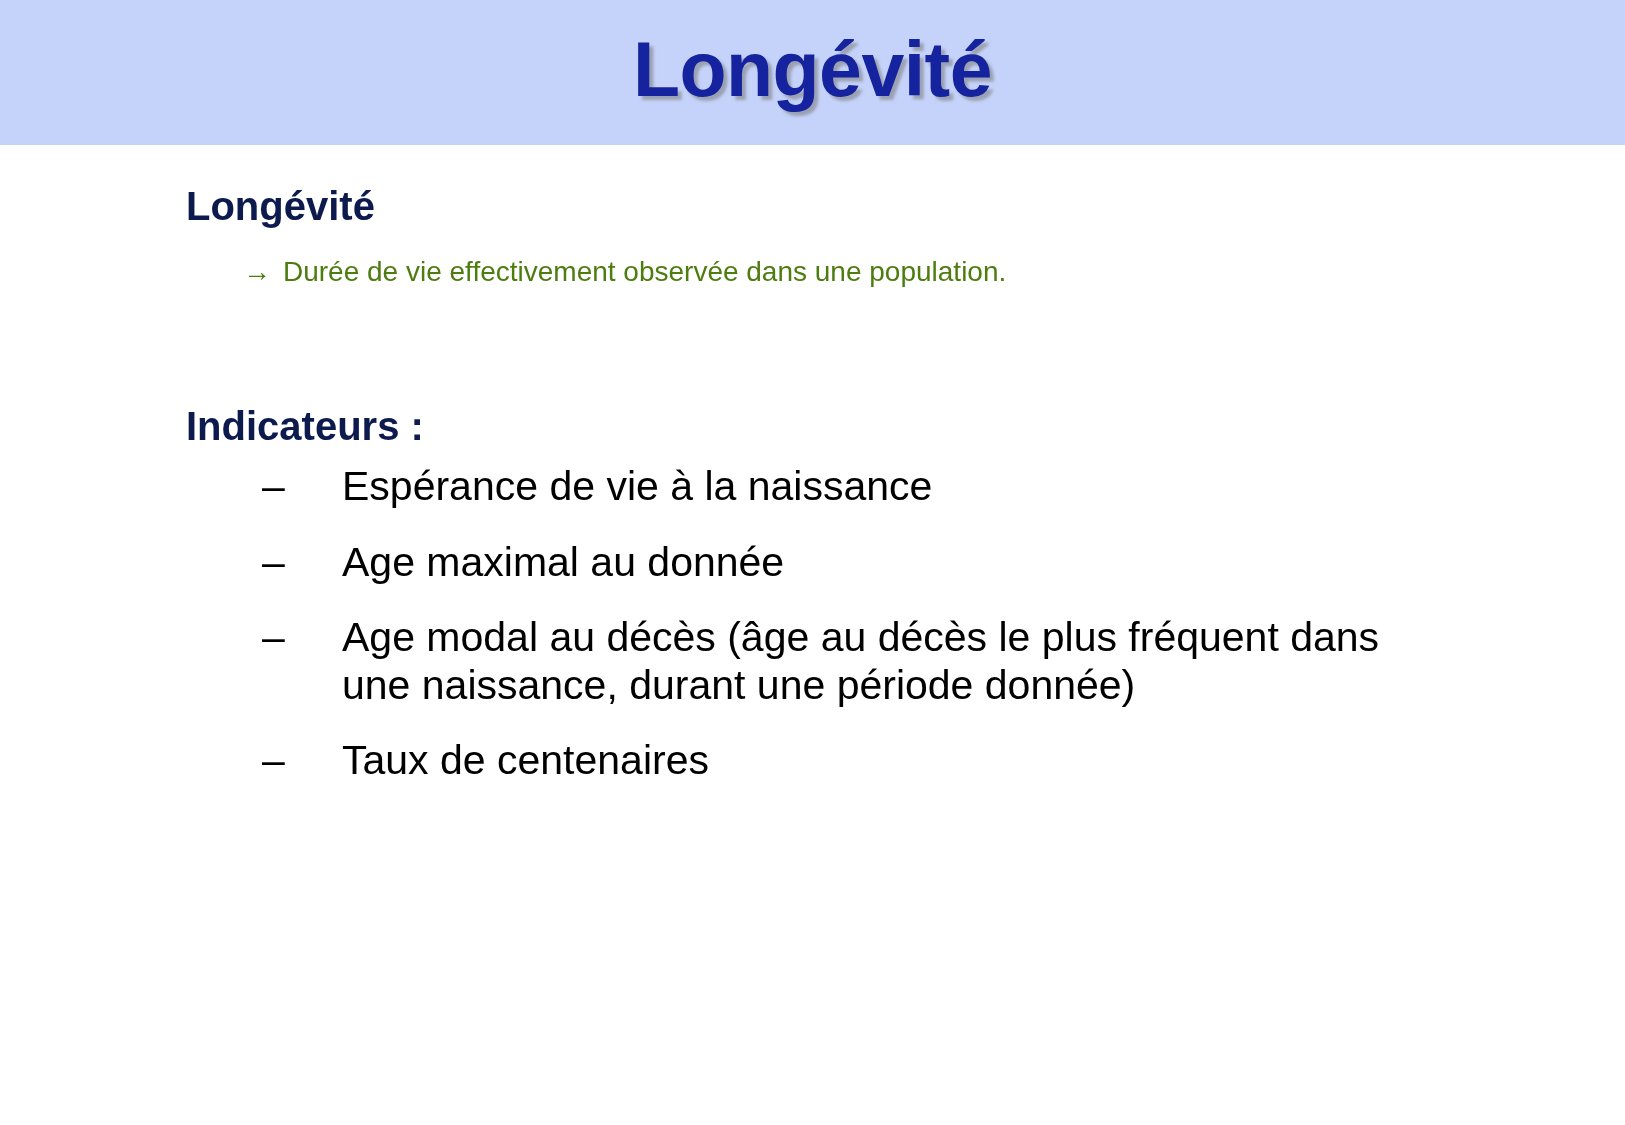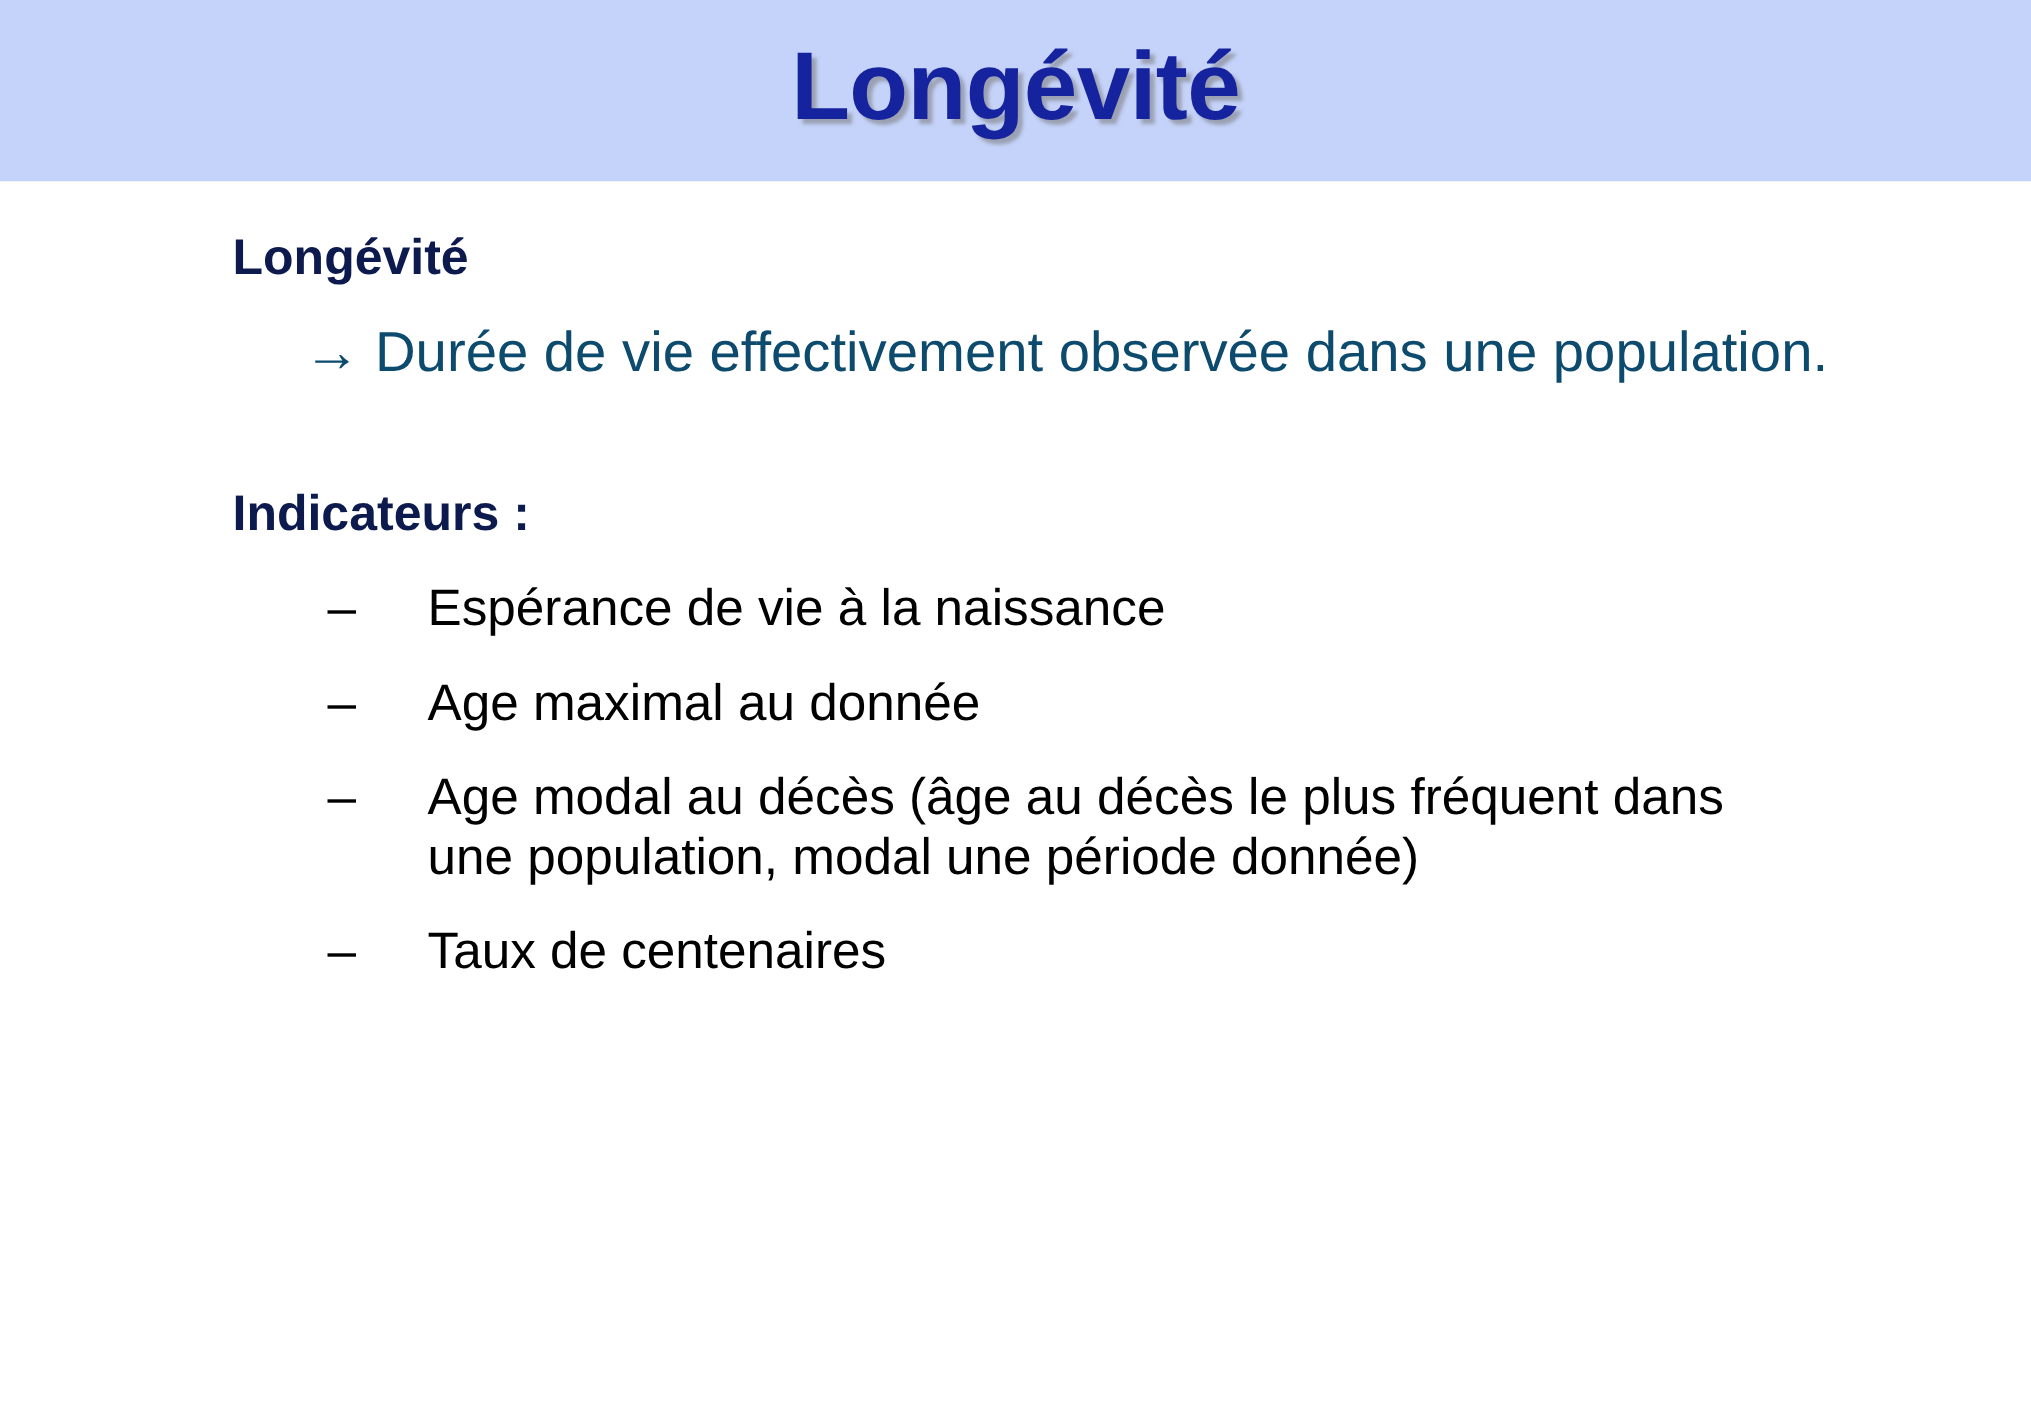--- a/index.html
+++ b/index.html
@@ -64,28 +64,28 @@
     position: absolute;
     left: 186px;
     font-size: 40px;
     font-weight: bold;
     color: #0c1a4e;
     line-height: 1.05;
     white-space: nowrap;
   }
 
   .heading-longevite { top: 40px; }
-  .heading-indicateurs { top: 245px; }
+  .heading-indicateurs { top: 260px; }
 
   .arrow-line {
     position: absolute;
     left: 243px;
     top: 112px;
-    font-size: 45px;
-    color: #0c4a6e;
+    font-size: 28px;
+    color: #4d7c0f;
     line-height: 1.1;
     white-space: nowrap;
   }
 
   .arrow-glyph {
     display: inline-block;
     margin-right: 12px;
   }
 
   .bullet-list {
@@ -152,21 +152,21 @@
         <span class="bullet-text">Espérance de vie à la naissance</span>
       </div>
 
       <div class="bullet-item">
         <span class="bullet-dash">–</span>
         <span class="bullet-text">Age maximal au donnée</span>
       </div>
 
       <div class="bullet-item bullet-wide">
         <span class="bullet-dash">–</span>
-        <span class="bullet-text">Age modal au décès (âge au décès le plus fréquent dans une population, modal une période donnée)</span>
+        <span class="bullet-text">Age modal au décès (âge au décès le plus fréquent dans une naissance, durant une période donnée)</span>
       </div>
 
       <div class="bullet-item">
         <span class="bullet-dash">–</span>
         <span class="bullet-text">Taux de centenaires</span>
       </div>
 
     </div>
   </div>
 </div>

